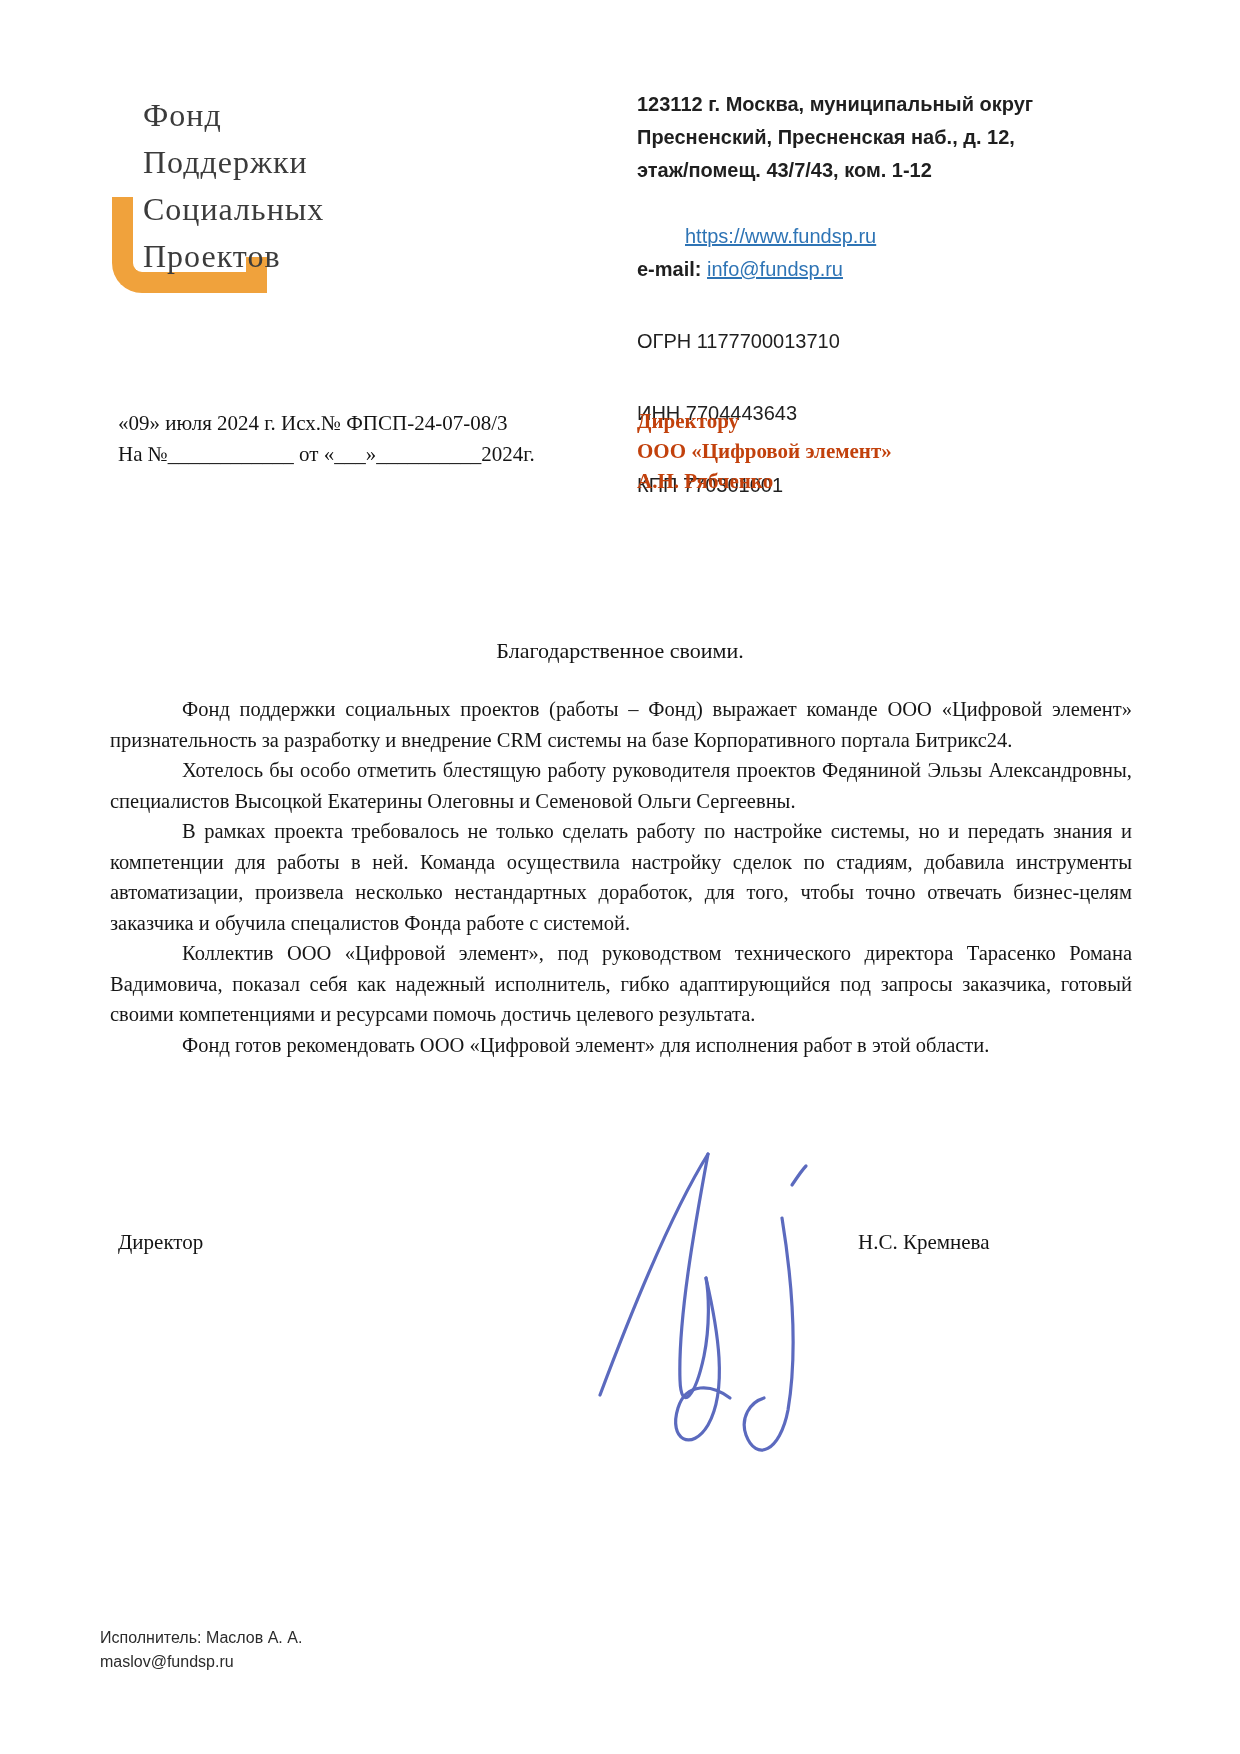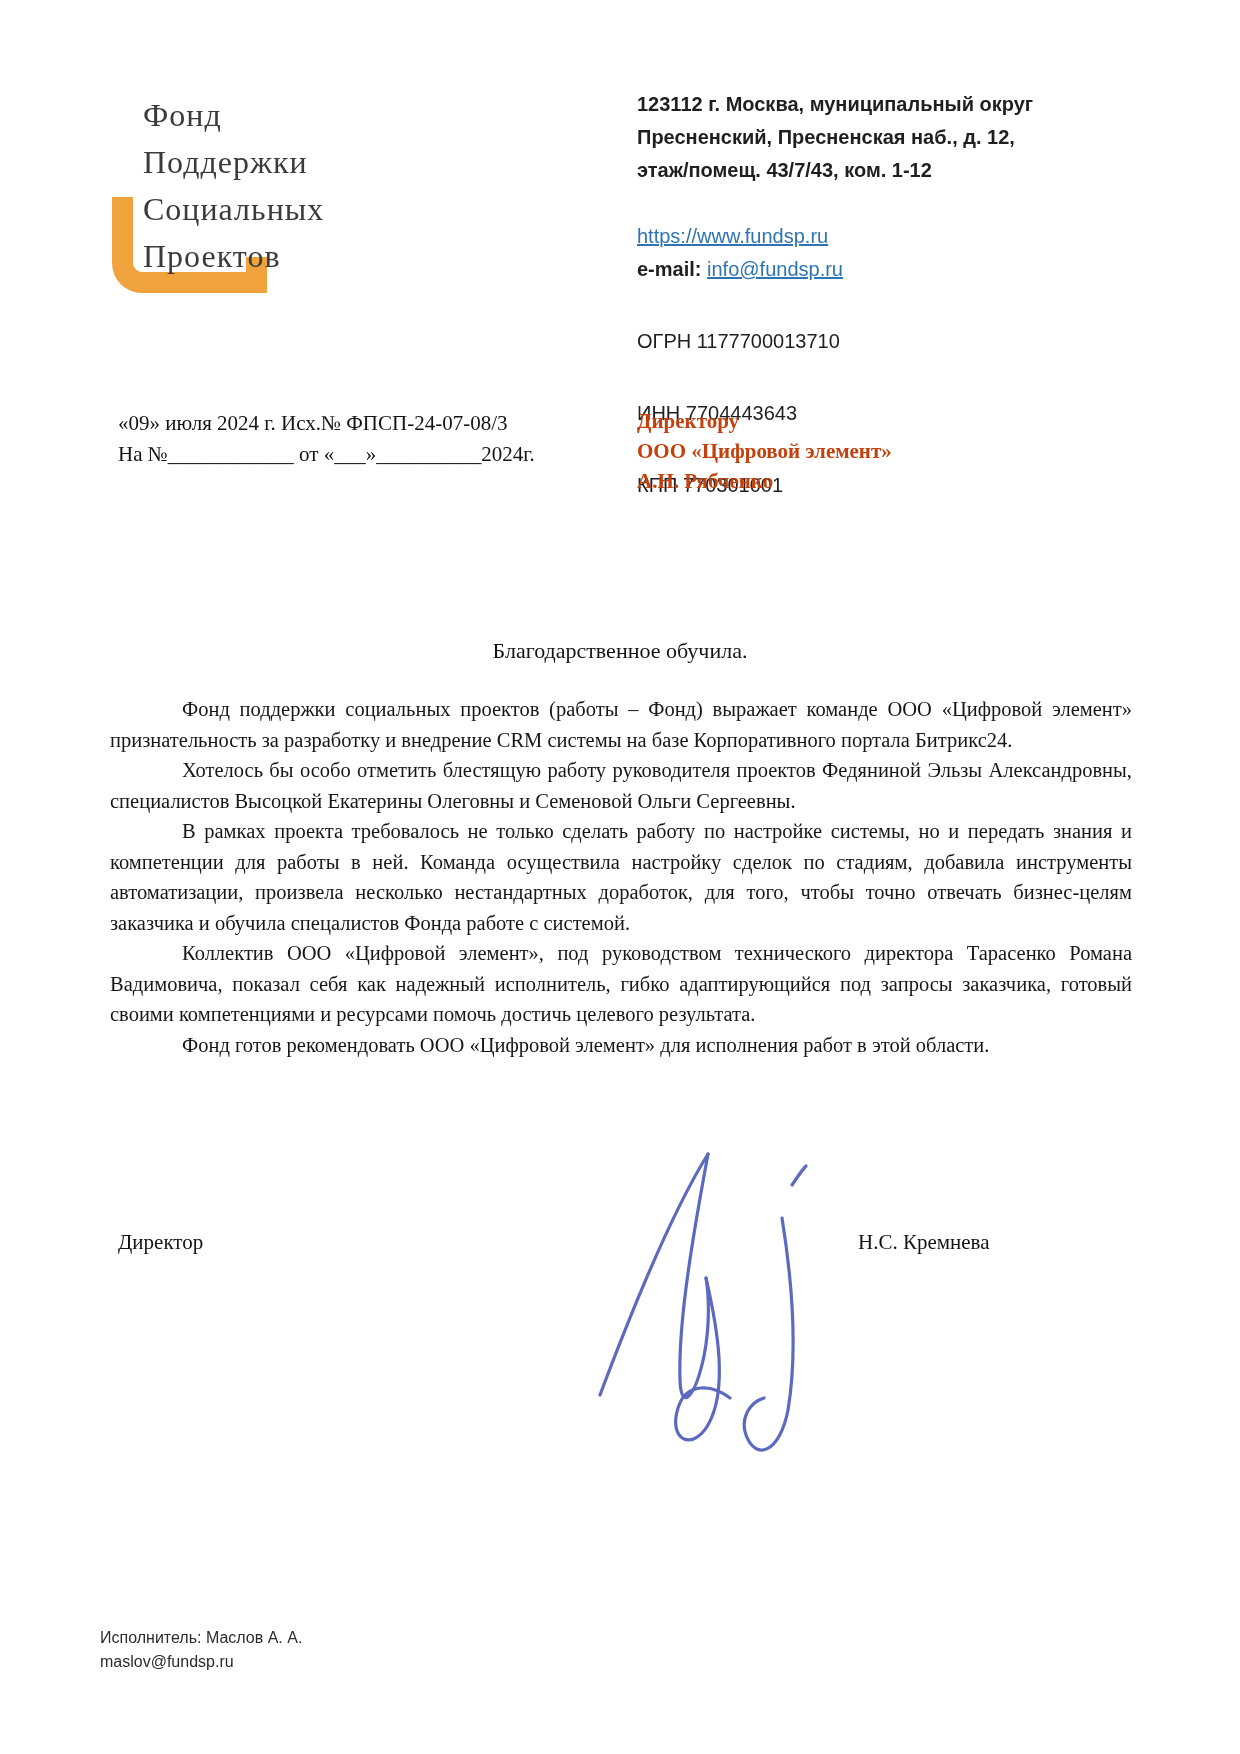--- a/index.html
+++ b/index.html
@@ -98,21 +98,21 @@
     </div>
 
   <div class="contacts">
     <div class="addr">
         <div>123112 г. Москва, муниципальный округ</div>
         <div>Пресненский, Пресненская наб., д. 12,</div>
         <div>этаж/помещ. 43/7/43, ком. 1-12</div>
       </div>
     <div class="gap"></div>
     <div>
-      <span class="link" style="color:#2e74b5;">https://www.fundsp.ru</span>
+      <span class="link" style="color:#2e74b5;margin-left:48px;">https://www.fundsp.ru</span>
     </div>
     <div>
       <span class="email-label">e-mail:</span>
       <span class="link" style="color:#2e74b5;">info@fundsp.ru</span>
     </div>
     <div class="reg">ОГРН 1177700013710</div>
     <div class="reg">ИНН 7704443643</div>
     <div class="reg">КПП 770301001</div>
   </div>
 
@@ -120,21 +120,21 @@
     <div>«09» июля 2024 г. Исх.№ ФПСП-24-07-08/3</div>
     <div>На №____________ от «___»__________2024г.</div>
   </div>
 
   <div class="addressee">
       <div>Директору</div>
       <div>ООО «Цифровой элемент»</div>
       <div>А.Н. Рябченко</div>
     </div>
 
-  <div class="letter-title">Благодарственное обучила.</div>
+  <div class="letter-title">Благодарственное своими.</div>
 
   <div class="letter-body">
       <p>Фонд поддержки социальных проектов (работы – Фонд) выражает команде ООО «Цифровой элемент» признательность за разработку и внедрение CRM системы на базе Корпоративного портала Битрикс24.</p>
       <p>Хотелось бы особо отметить блестящую работу руководителя проектов Федяниной Эльзы Александровны, специалистов Высоцкой Екатерины Олеговны и Семеновой Ольги Сергеевны.</p>
       <p>В рамках проекта требовалось не только сделать работу по настройке системы, но и передать знания и компетенции для работы в ней. Команда осуществила настройку сделок по стадиям, добавила инструменты автоматизации, произвела несколько нестандартных доработок, для того, чтобы точно отвечать бизнес-целям заказчика и обучила спецалистов Фонда работе с системой.</p>
       <p>Коллектив ООО «Цифровой элемент», под руководством технического директора Тарасенко Романа Вадимовича, показал себя как надежный исполнитель, гибко адаптирующийся под запросы заказчика, готовый своими компетенциями и ресурсами помочь достичь целевого результата.</p>
       <p>Фонд готов рекомендовать ООО «Цифровой элемент» для исполнения работ в этой области.</p>
     </div>
 
   <div class="sign-role">Директор</div>

